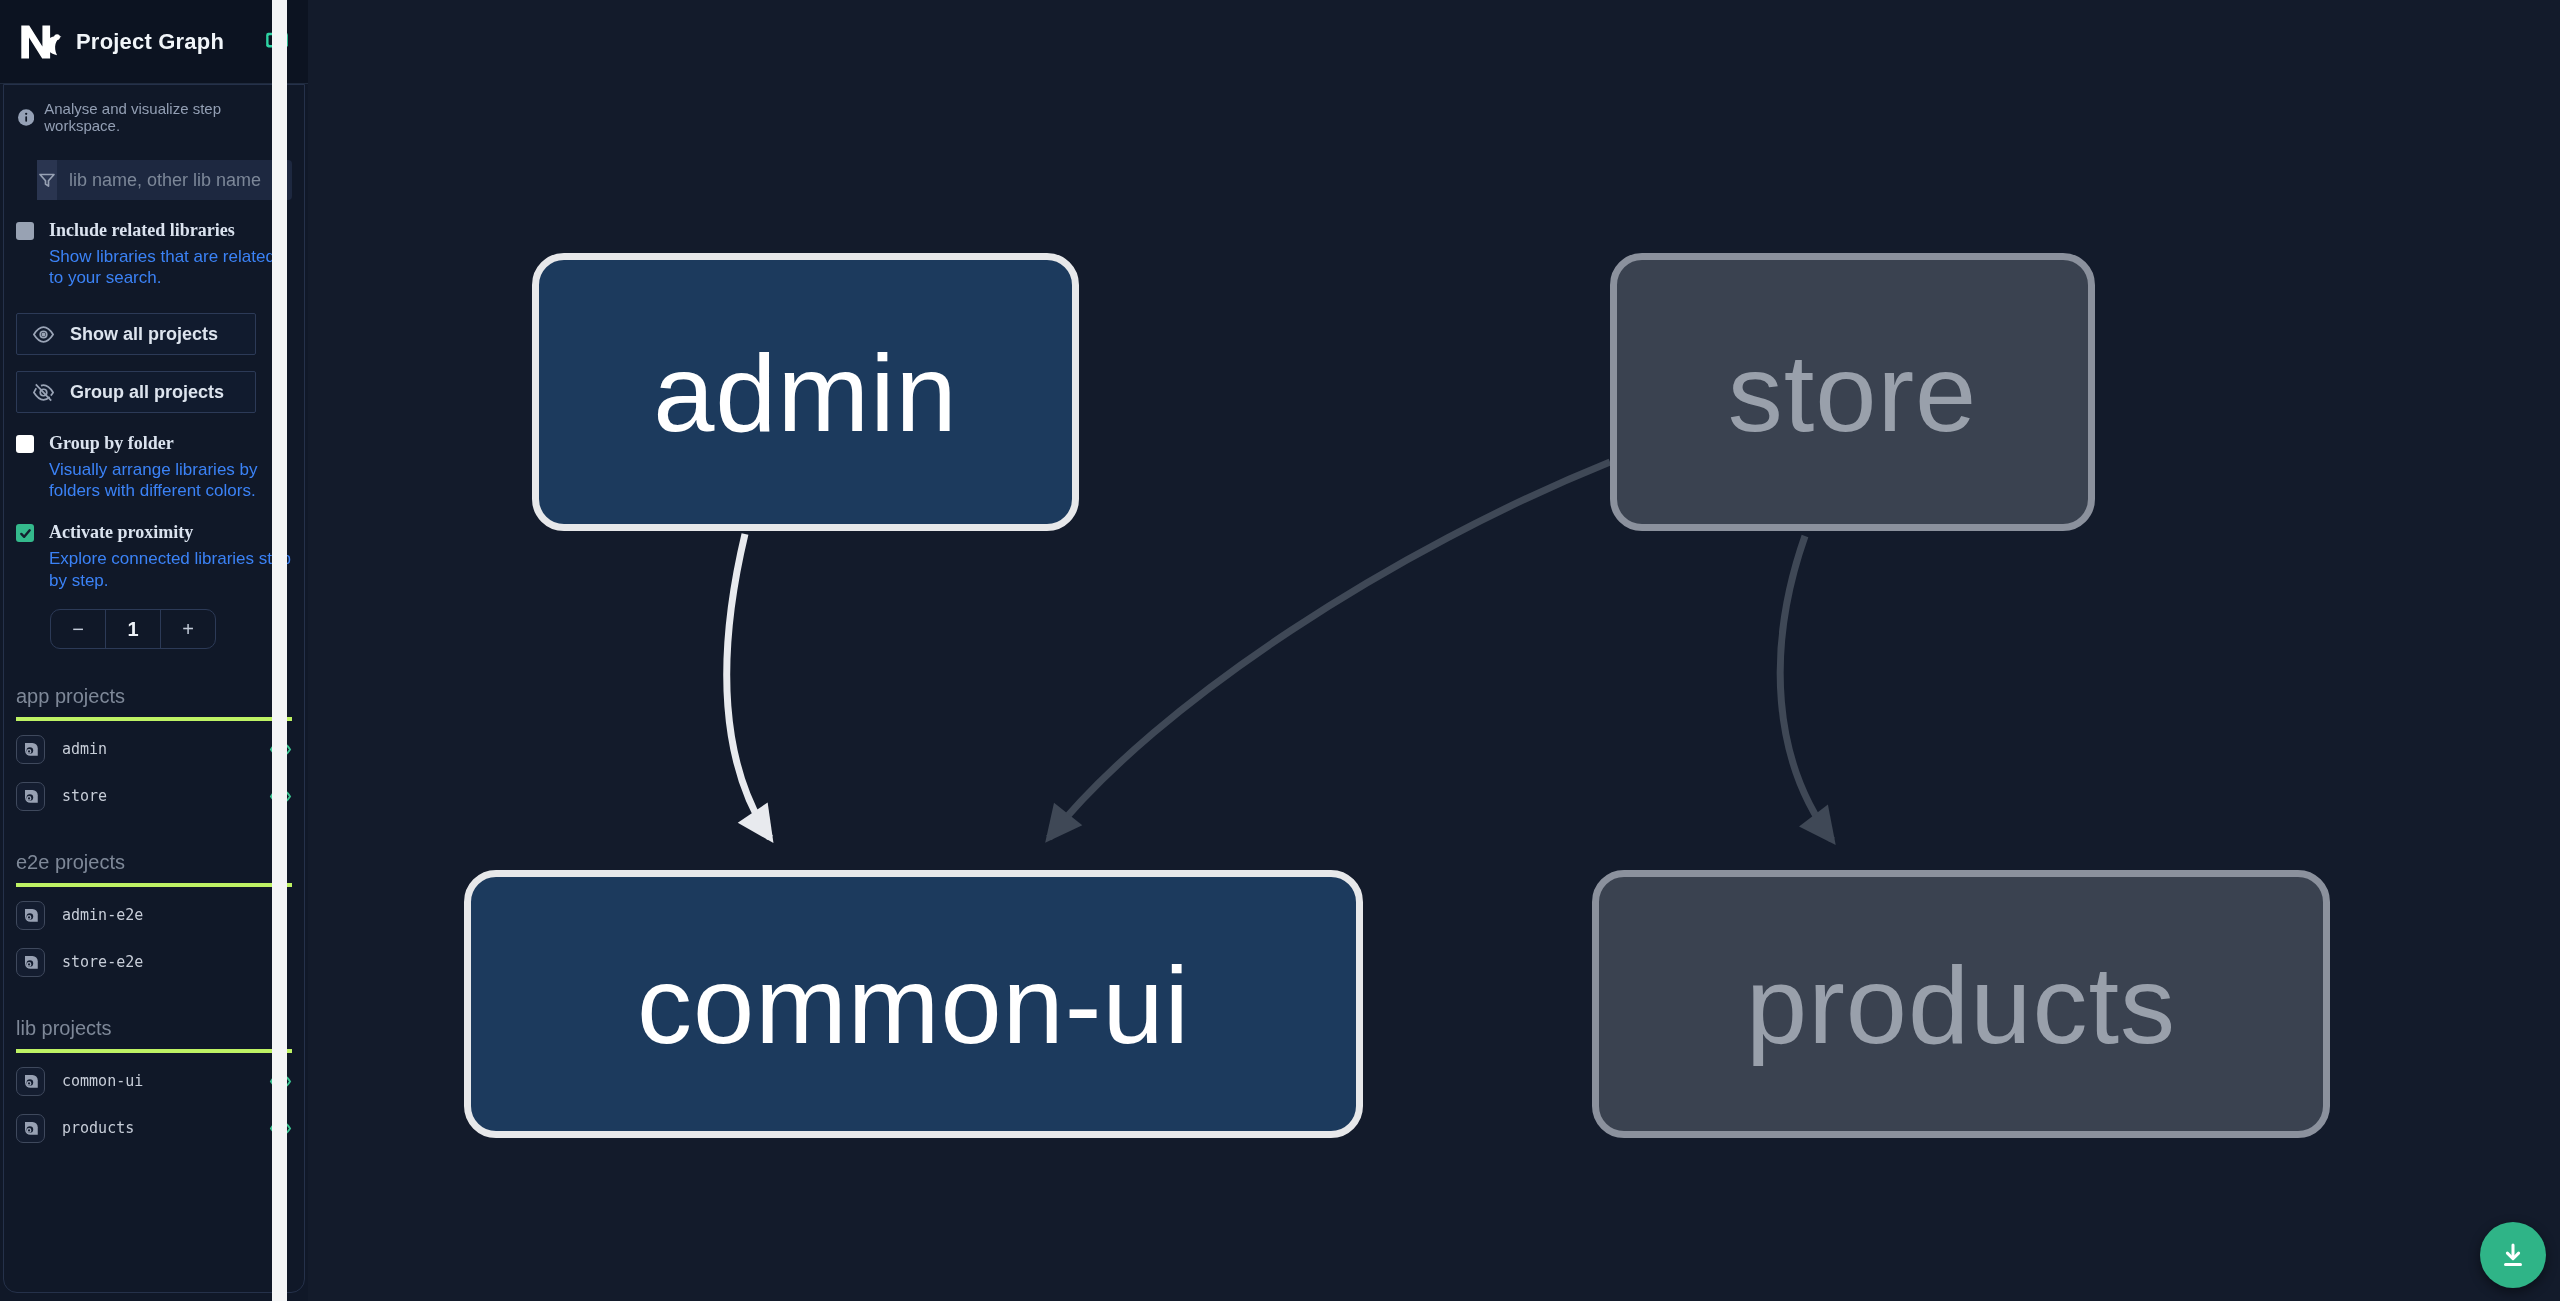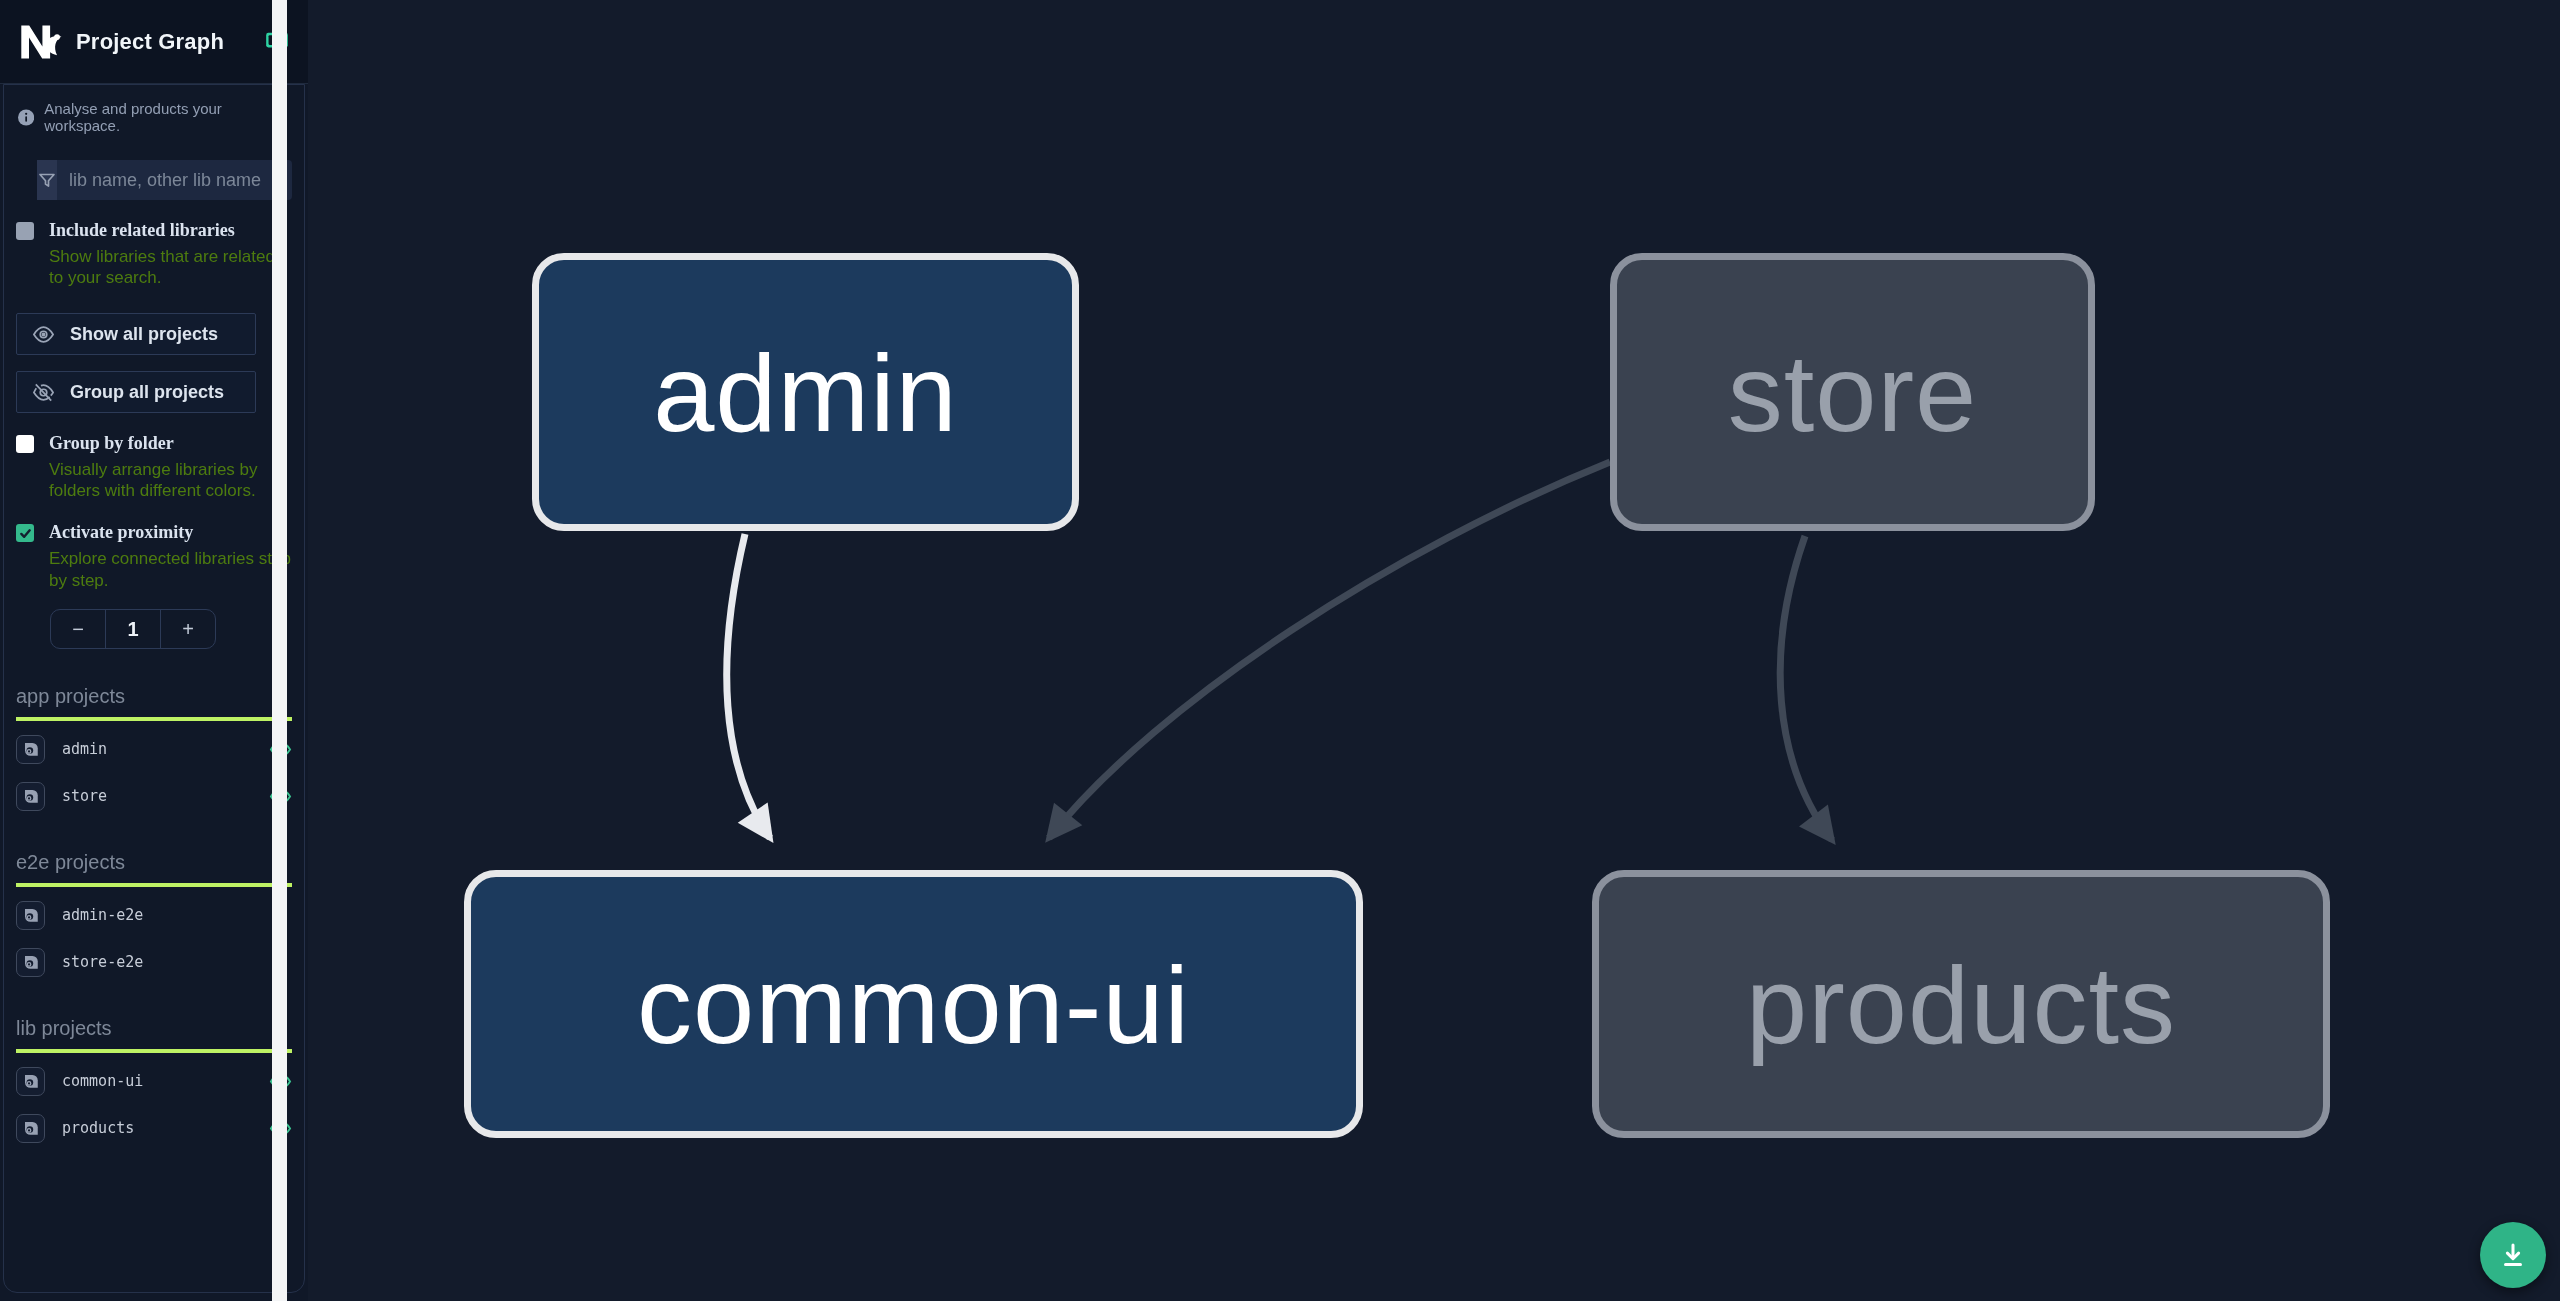--- a/index.html
+++ b/index.html
@@ -25,21 +25,21 @@
                   font-size:18px; padding:0 12px; font-family:"Liberation Sans",sans-serif; }
   .filter input::placeholder { color:#7c8798; }
 
   .opt { display:grid; grid-template-columns:20px 1fr; column-gap:13px; padding:0 16px; margin-top:20px; }
   .cbx { width:18px; height:18px; border-radius:3px; margin-top:2px; cursor:pointer;
          display:flex; align-items:center; justify-content:center; }
   .cbx.gray  { background:#98a2b3; }
   .cbx.white { background:#ffffff; }
   .cbx.green { background:#34b98c; }
   .opt .lab  { color:#dbe3ef; font-size:18px; font-weight:bold; line-height:1.2; cursor:default;font-family:Liberation Serif, serif; }
-  .opt .desc { color:#4d7c0f; font-size:17px; line-height:1.28; margin-top:4px; }
+  .opt .desc { color:#3b82f6; font-size:17px; line-height:1.28; margin-top:4px; }
 
   .sb-btn { margin:16px 16px 0; height:42px; width:240px; display:flex; align-items:center; gap:15px;
             padding:0 15px; background:#111b2e; border:1px solid #2c3a57; border-radius:2px;
             color:#dde4ee; font-size:18px; font-weight:bold; cursor:pointer; }
   .sb-btn:first-of-type { margin-top:24px; }
 
   .stepper { margin:18px 0 0 50px; width:166px; height:40px; display:flex;
              border:1px solid #2c3a57; border-radius:10px; overflow:hidden; }
   .stepper .cell { flex:1; display:flex; align-items:center; justify-content:center;
                    color:#c3cbd8; font-size:20px; cursor:pointer; }
@@ -94,21 +94,21 @@
       <rect x="7.5" y="19.6" width="9" height="1.9" rx=".9" fill="#2ed3a3"></rect>
     </svg>
   </div>
 
   <div class="tagline">
     <svg width="17" height="17" viewBox="0 0 16 16">
       <circle cx="8" cy="8" r="8" fill="#95a1b6"></circle>
       <rect x="7.2" y="6.8" width="1.7" height="5.4" rx=".8" fill="#0f1726"></rect>
       <circle cx="8.05" cy="4.4" r="1.1" fill="#0f1726"></circle>
     </svg>
-    <span class="txt">Analyse and products your workspace.</span>
+    <span class="txt">Analyse and visualize step workspace.</span>
   </div>
 
   <div class="filter">
     <span class="icon-cell">
       <svg width="20" height="20" viewBox="0 0 20 20" fill="none" stroke="#97a1b3" stroke-width="1.7" stroke-linejoin="round">
         <path d="M3 4.5h14l-5.5 6.2v5.4l-3-2.1v-3.3L3 4.5z"></path>
       </svg>
     </span>
     <input type="text" value="" placeholder="lib name, other lib name" style="">
   </div>

